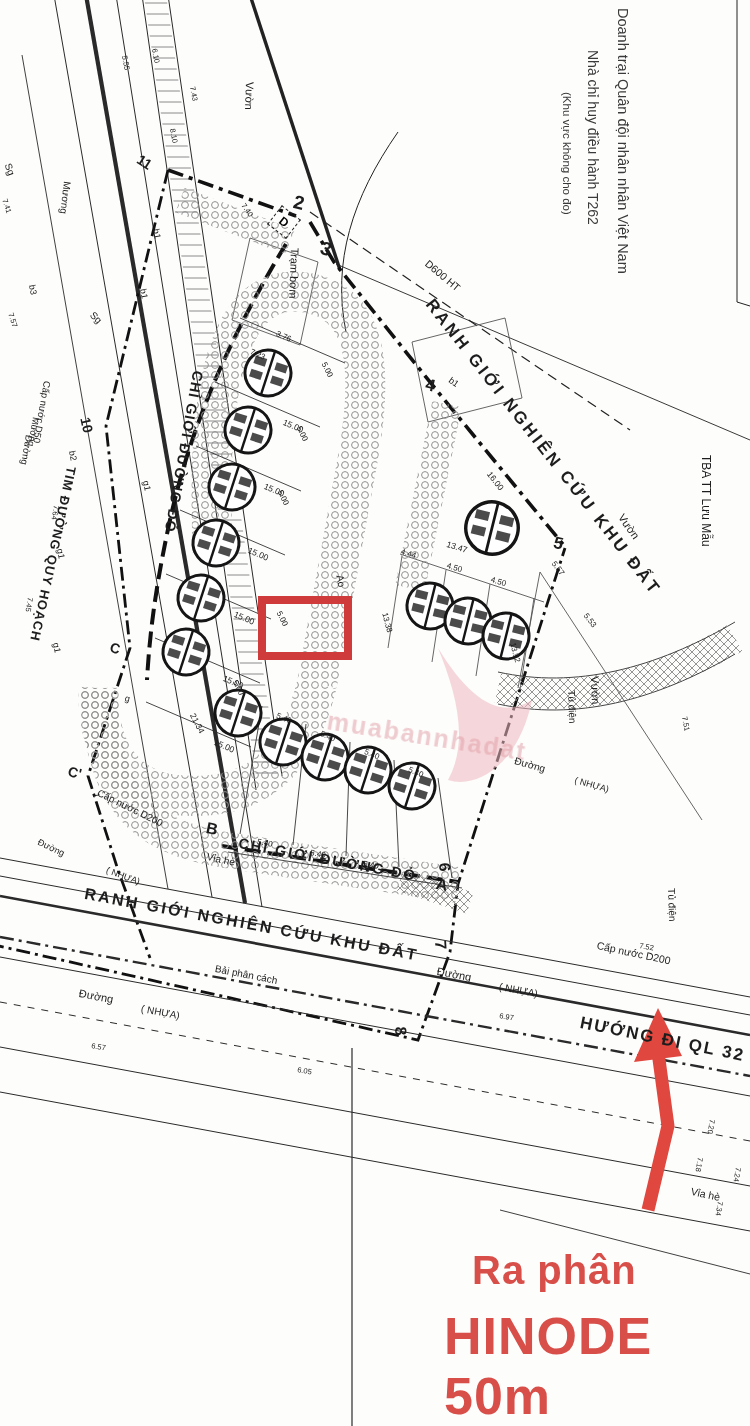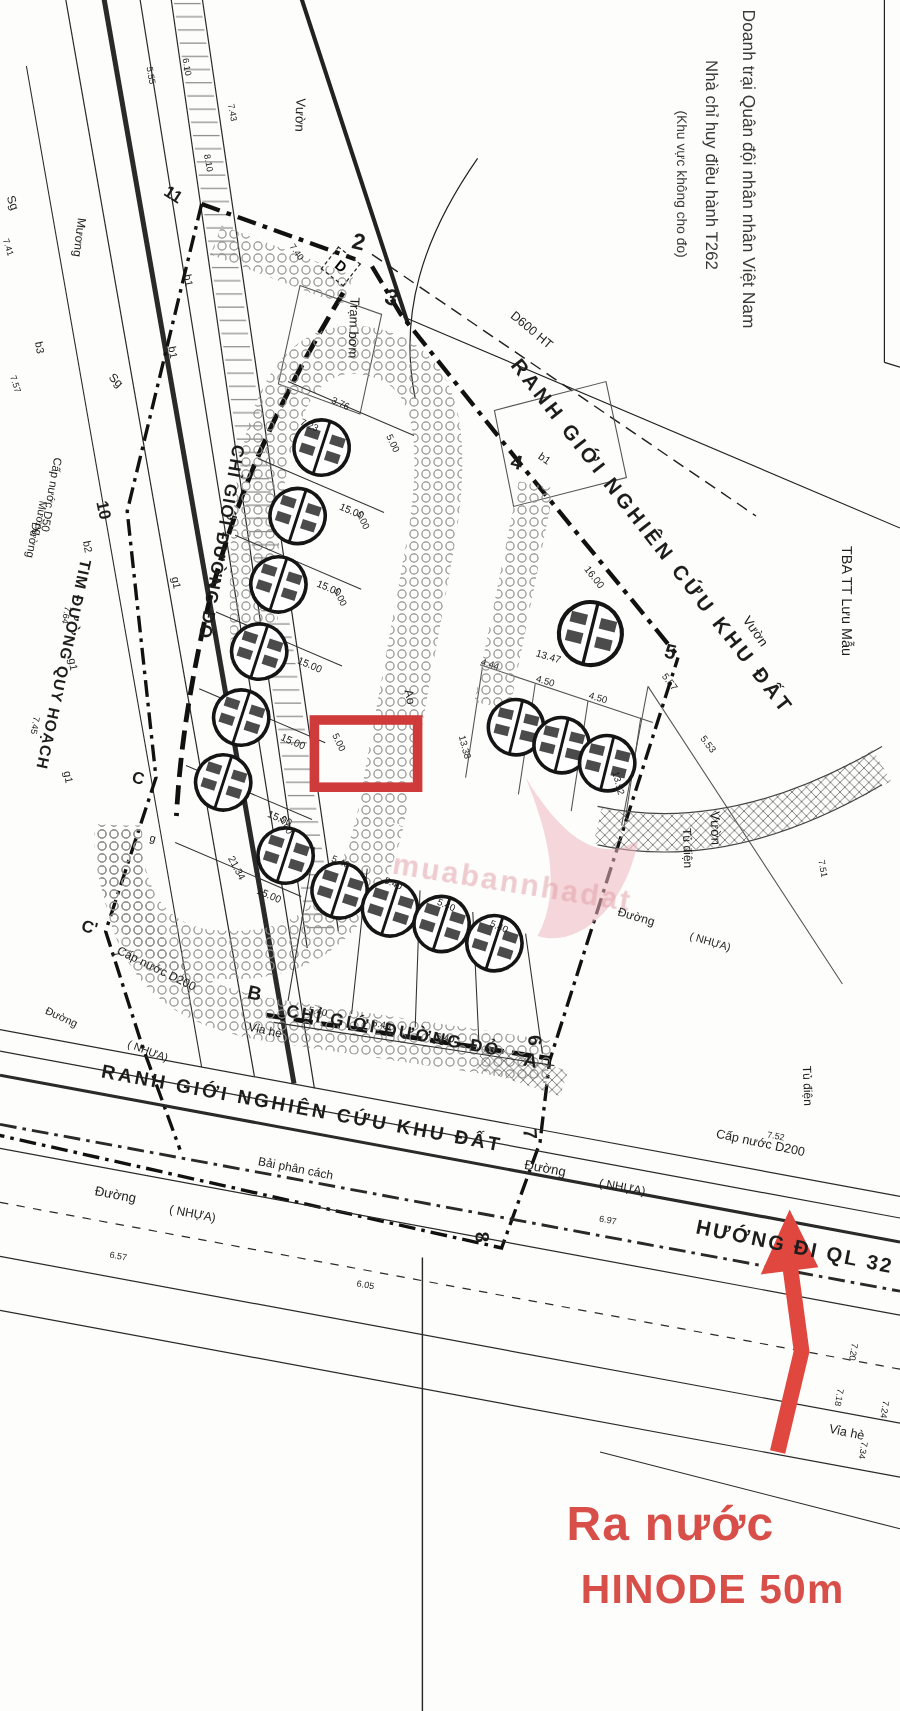--- a/index.html
+++ b/index.html
@@ -266,16 +266,16 @@
   <div class="lbl" style="left:742px;top:1168px;font-size:7.5px;transform:rotate(100deg)">7.24</div>
   <div class="lbl" style="left:724px;top:1202px;font-size:7.5px;transform:rotate(100deg)">7.34</div>
   <div class="lbl" style="left:640px;top:942px;font-size:7.5px;transform:rotate(10deg)">7.52</div>
   <div class="lbl" style="left:688px;top:716px;font-size:7.5px;transform:rotate(80deg)">7.51</div>
 
   <div class="wmtext" style="left:326px;top:722px;font-size:25px;transform:rotate(9deg)">muabannhadat</div>
 
   <div class="redbox" style="left:258px;top:596px;width:78px;height:48px"></div>
 
   <div class="lbl b" style="left:582px;top:1014px;font-size:17px;letter-spacing:2px;transform:rotate(11.5deg);z-index:4">HƯỚNG ĐI QL 32</div>
-  <div class="redtxt" style="left:472px;top:1248px;font-size:40px;letter-spacing:1px">Ra nước</div>
-  <div class="redtxt" style="left:484px;top:1306px;font-size:34px;letter-spacing:1px">HINODE 50m</div>
+  <div class="redtxt" style="left:472px;top:1248px;font-size:40px;letter-spacing:1px">Ra phân</div>
+  <div class="redtxt" style="left:444px;top:1306px;font-size:52px;letter-spacing:1px">HINODE 50m</div>
 
 </div>
 
 </body></html>

